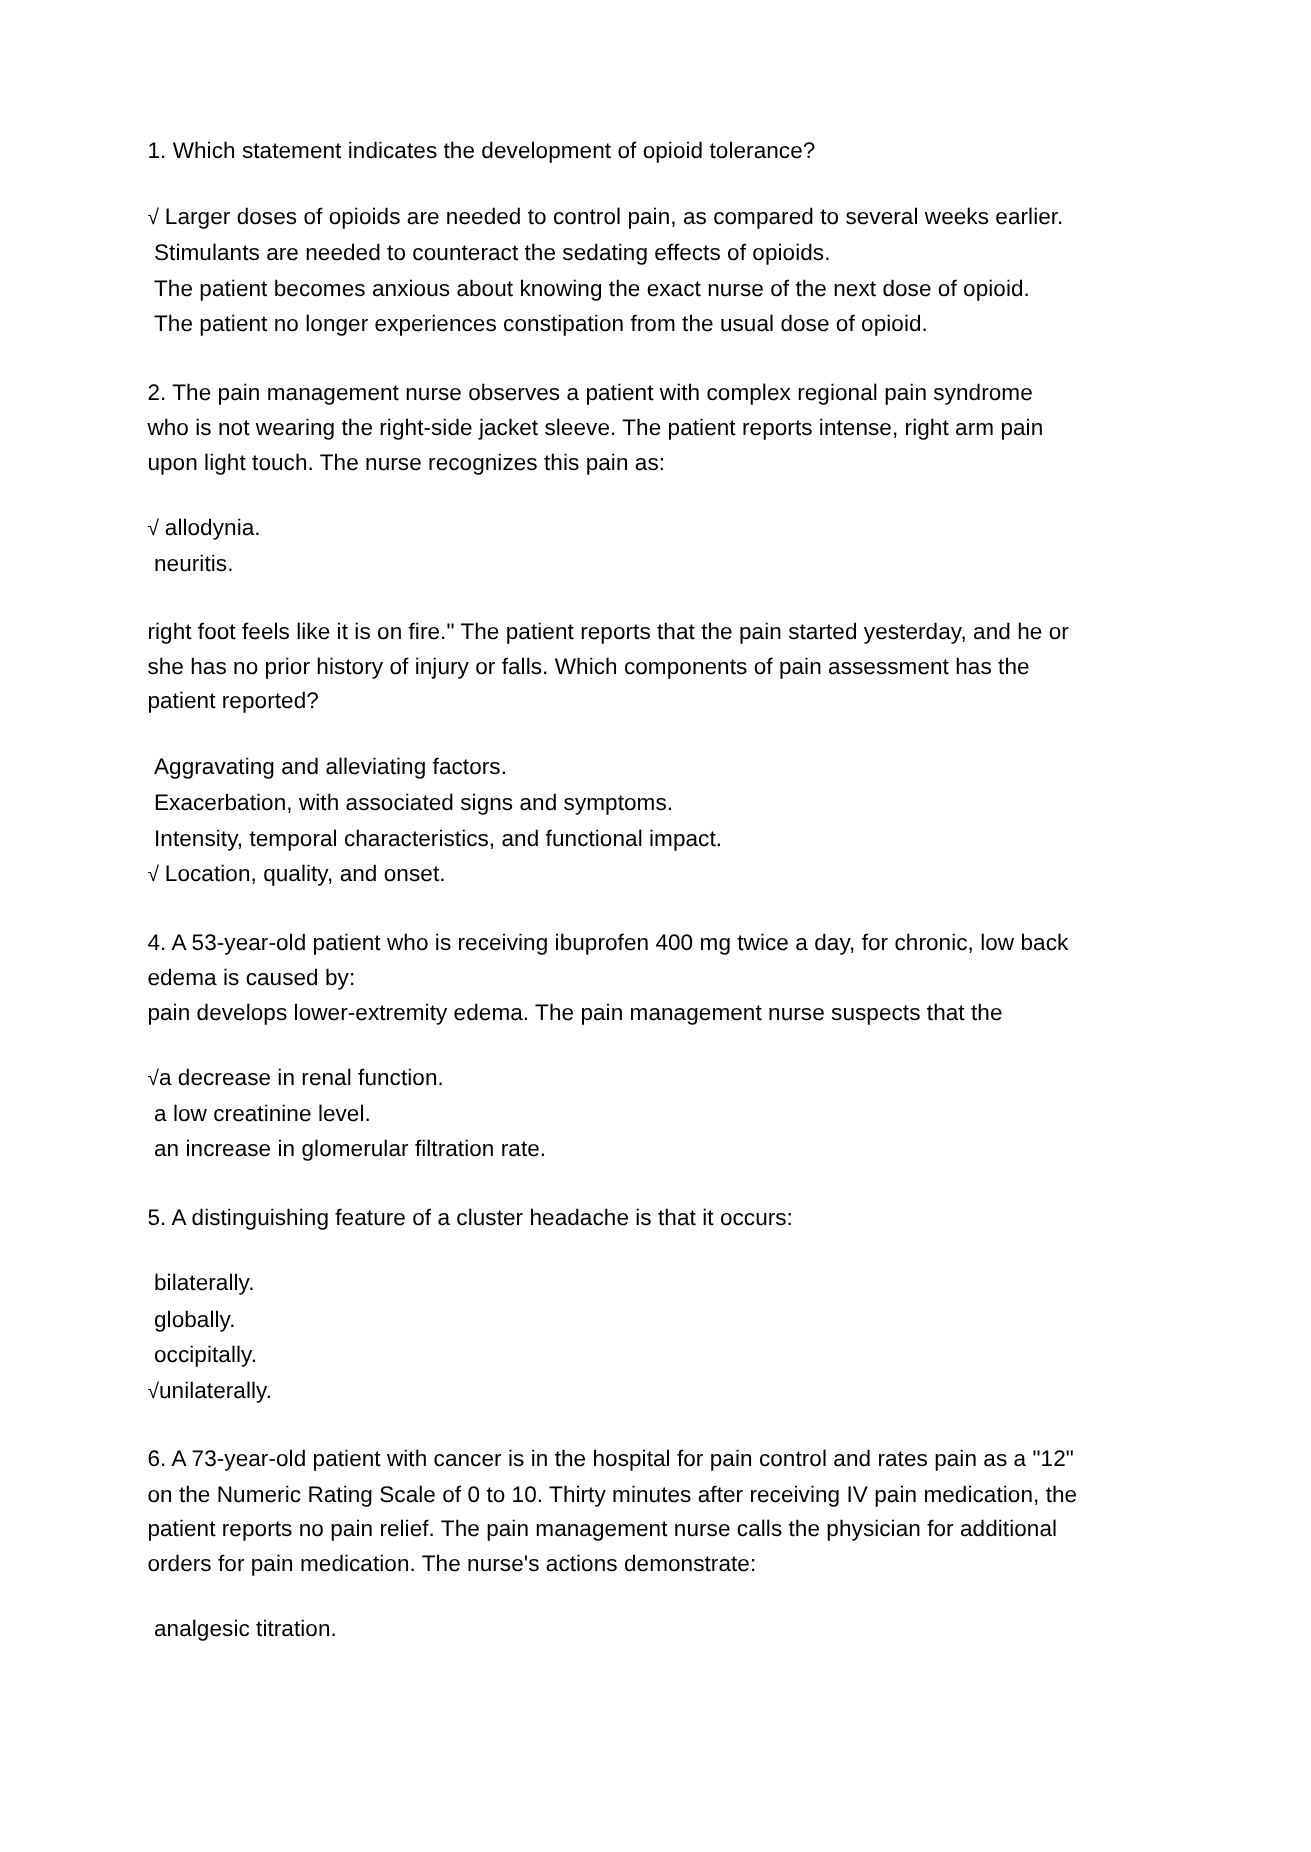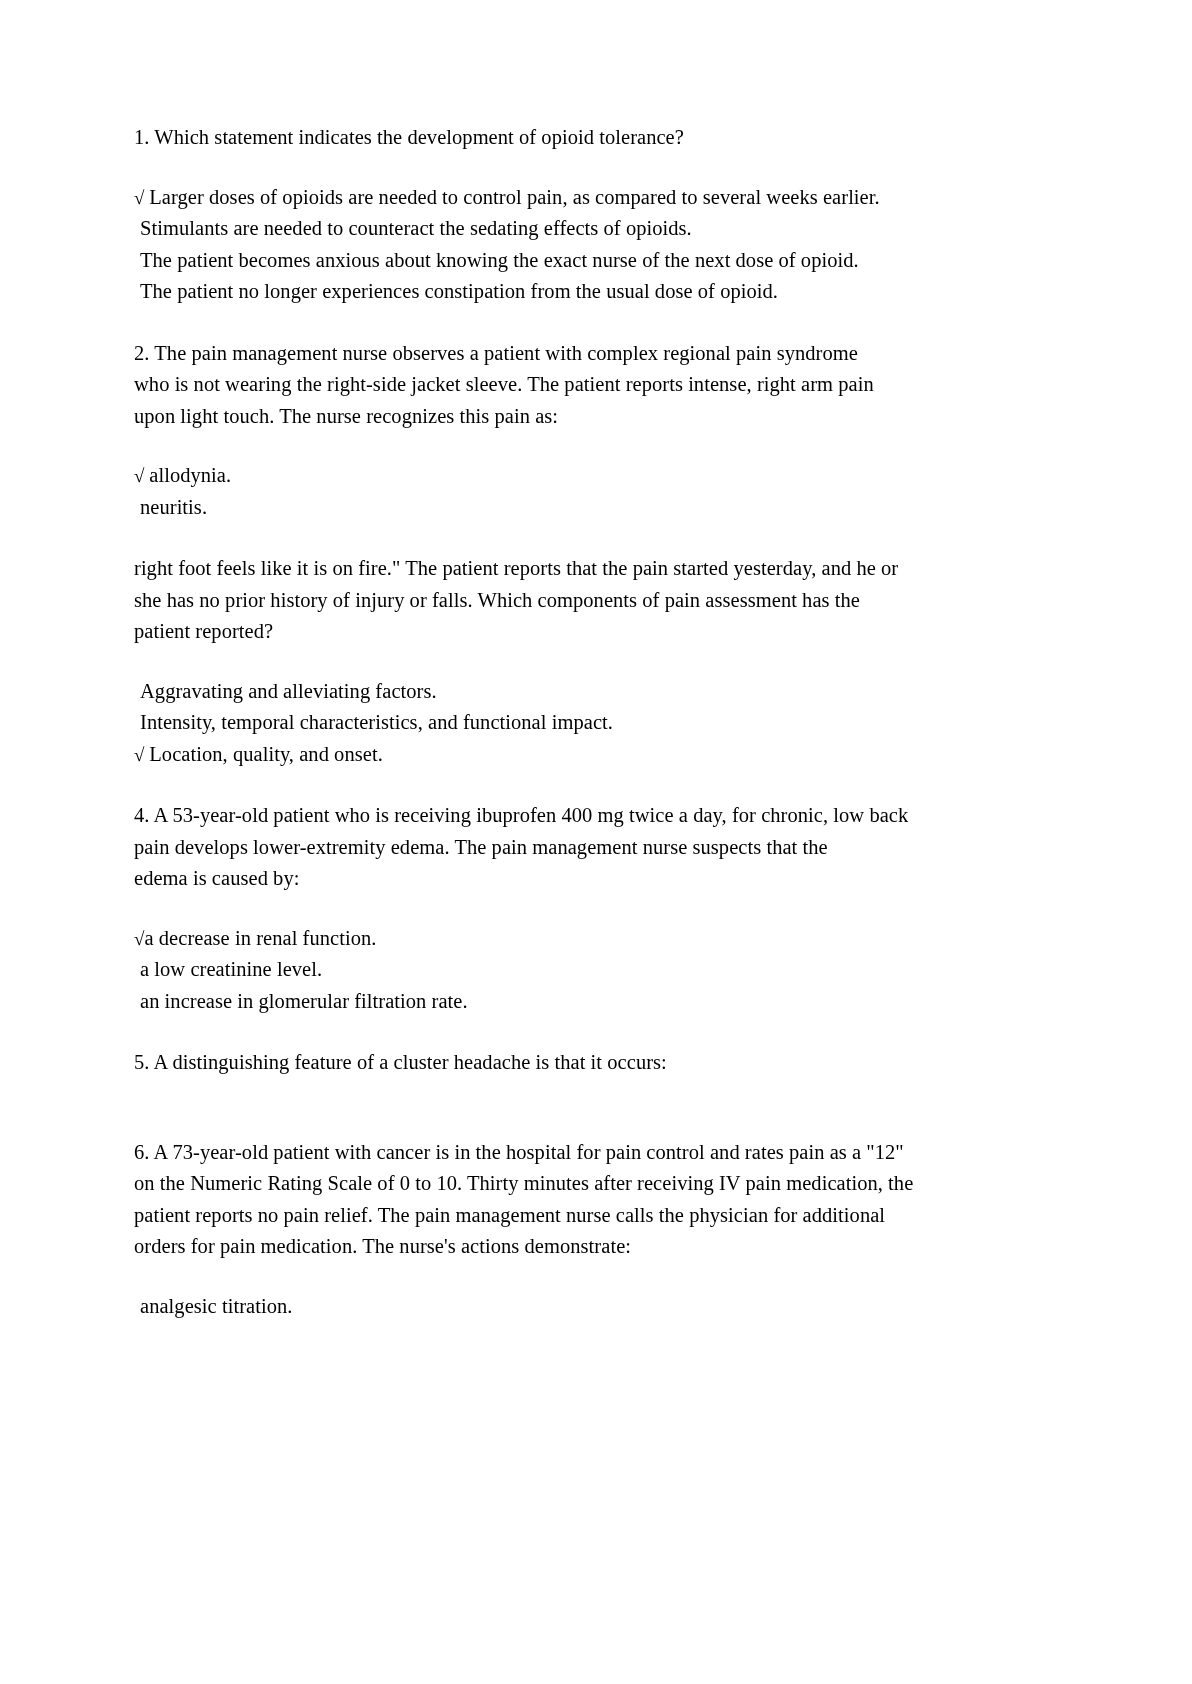--- a/index.html
+++ b/index.html
@@ -19,21 +19,20 @@
     margin: 0 auto;
     background: #ffffff;
     box-sizing: border-box;
     overflow: hidden;
   }
   .content {
     position: absolute;
     left: 134px;
     top: 122px;
     width: 858px;
-    font-family: Liberation Serif, serif;
   }
   .block {
     margin: 0;
   }
   
   .question {
     font-size: 20.5px;
     line-height: 31.5px;
     letter-spacing: 0.05px;
     margin: 0;
@@ -104,44 +103,51 @@
       </div>
       <div class="block">
         <div class="question">
           <span class="ln">right foot feels like it is on fire." The patient reports that the pain started yesterday, and he or</span>
           <span class="ln">she has no prior history of injury or falls. Which components of pain assessment has the</span>
           <span class="ln">patient reported?</span>
         </div>
         <div class="gap-after-stem"></div>
         <ul class="options">
           <li class="option"><span class="check"></span><span>Aggravating and alleviating factors.</span></li>
+          <li class="option"><span class="check"></span><span>Exacerbation, with associated signs and symptoms.</span></li>
           <li class="option"><span class="check"></span><span>Intensity, temporal characteristics, and functional impact.</span></li>
           <li class="option correct"><span class="check">√ </span><span>Location, quality, and onset.</span></li>
         </ul>
         <div class="gap-after-options"></div>
       </div>
       <div class="block">
         <div class="question">
           <span class="ln">4. A 53-year-old patient who is receiving ibuprofen 400 mg twice a day, for chronic, low back</span>
+          <span class="ln">edema is caused by:</span>
           <span class="ln">pain develops lower-extremity edema. The pain management nurse suspects that the</span>
-          <span class="ln">edema is caused by:</span>
         </div>
         <div class="gap-after-stem"></div>
         <ul class="options">
           <li class="option correct"><span class="check">√</span><span>a decrease in renal function.</span></li>
           <li class="option"><span class="check"></span><span>a low creatinine level.</span></li>
           <li class="option"><span class="check"></span><span>an increase in glomerular filtration rate.</span></li>
         </ul>
         <div class="gap-after-options"></div>
       </div>
       <div class="block">
         <div class="question">
           <span class="ln">5. A distinguishing feature of a cluster headache is that it occurs:</span>
         </div>
         <div class="gap-after-stem"></div>
+        <ul class="options">
+          <li class="option"><span class="check"></span><span>bilaterally.</span></li>
+          <li class="option"><span class="check"></span><span>globally.</span></li>
+          <li class="option"><span class="check"></span><span>occipitally.</span></li>
+          <li class="option correct"><span class="check">√</span><span>unilaterally.</span></li>
+        </ul>
         <div class="gap-after-options"></div>
       </div>
       <div class="block">
         <div class="question">
           <span class="ln">6. A 73-year-old patient with cancer is in the hospital for pain control and rates pain as a "12"</span>
           <span class="ln">on the Numeric Rating Scale of 0 to 10. Thirty minutes after receiving IV pain medication, the</span>
           <span class="ln">patient reports no pain relief. The pain management nurse calls the physician for additional</span>
           <span class="ln">orders for pain medication. The nurse's actions demonstrate:</span>
         </div>
         <div class="gap-after-stem"></div>

